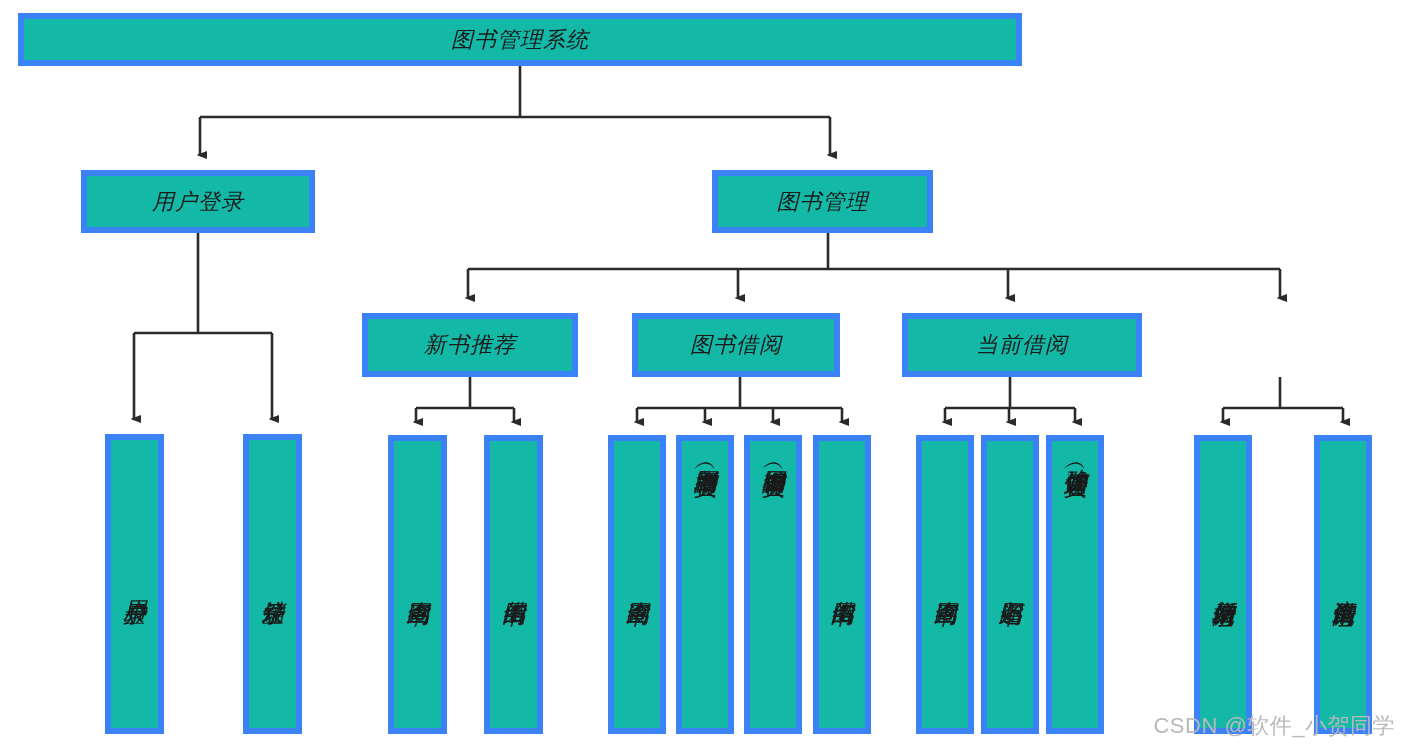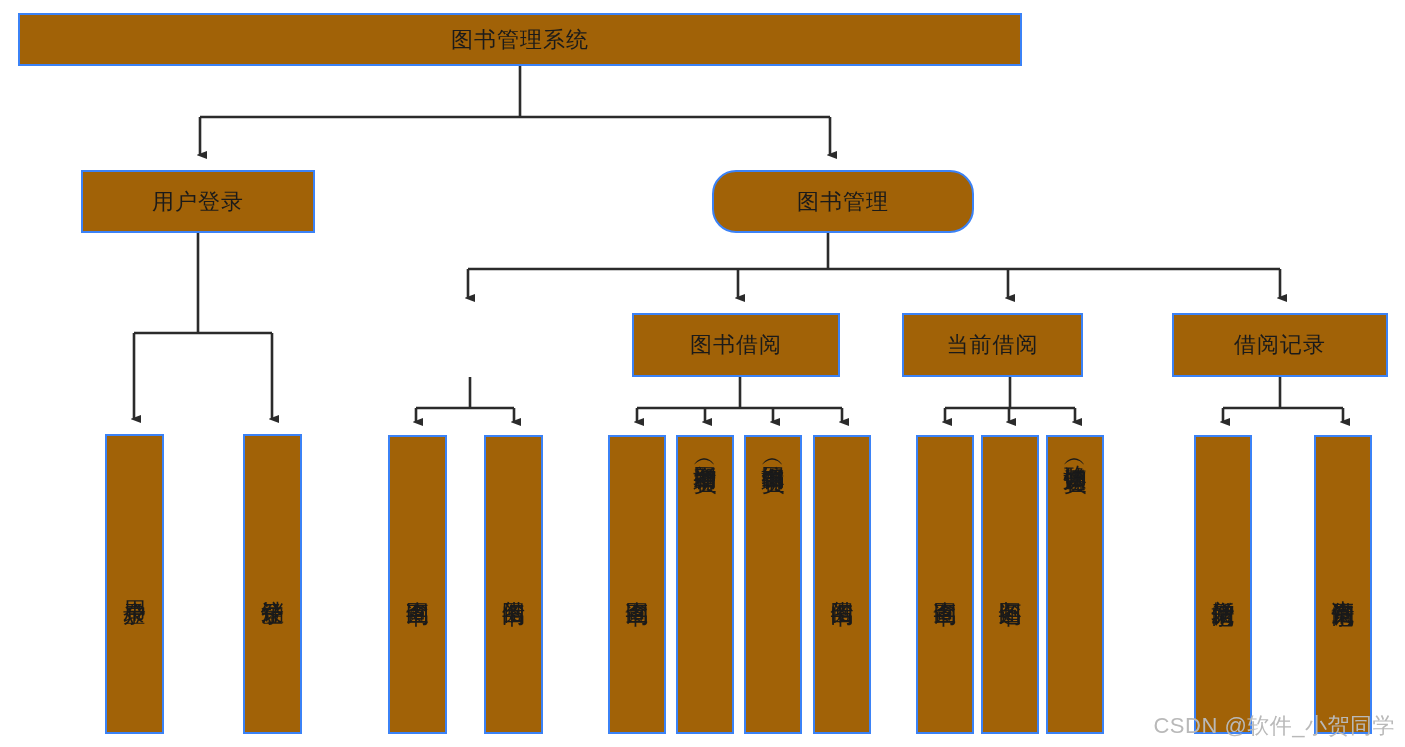--- a/index.html
+++ b/index.html
@@ -6,26 +6,27 @@
   #canvas{
     position:relative;
     width:1405px;height:747px;
     background:#ffffff;
     font-family:"Liberation Sans","DejaVu Sans",sans-serif;
     overflow:hidden;
   }
   .node{
     position:absolute;
     box-sizing:border-box;
-    border:2px solid #3b82f6;
-    background:#a16207;
+    border:6px solid #3b82f6;
+    background:#14b8a6;
     display:flex;
     align-items:center;
     justify-content:center;
     color:#1a1a1a;
+    font-style:italic;
   }
   .node.h{ font-size:22px; letter-spacing:1px; }
   .node.leaf{
     align-items:flex-start;
     justify-content:center;
     padding-top:10px;
   }
   .vtext{
     writing-mode:vertical-rl;
     text-orientation:upright;
@@ -105,32 +106,32 @@
     </g>
   </svg>
 
   <div class="node h" style="left:18px;top:13px;width:1004px;height:53px;">
     <span>图书管理系统</span>
   </div>
 
   <div class="node h" style="left:81px;top:170px;width:234px;height:63px;">
     <span>用户登录</span>
   </div>
-  <div class="node h" style="left:712px;top:170px;width:262px;height:63px;border-radius:24px;">
+  <div class="node h" style="left:712px;top:170px;width:221px;height:63px;">
     <span>图书管理</span>
   </div>
 
+  <div class="node h" style="left:362px;top:313px;width:216px;height:64px;">
+    <span>新书推荐</span>
+  </div>
   <div class="node h" style="left:632px;top:313px;width:208px;height:64px;">
     <span>图书借阅</span>
   </div>
-  <div class="node h" style="left:902px;top:313px;width:181px;height:64px;">
+  <div class="node h" style="left:902px;top:313px;width:240px;height:64px;">
     <span>当前借阅</span>
-  </div>
-  <div class="node h" style="left:1172px;top:313px;width:216px;height:64px;">
-    <span>借阅记录</span>
   </div>
 
   <div class="node leaf centered" style="left:105px;top:434px;width:59px;height:300px;">
     <span class="vtext">用户登录</span>
   </div>
   <div class="node leaf centered" style="left:243px;top:434px;width:59px;height:300px;">
     <span class="vtext">注销登录</span>
   </div>
 
   <div class="node leaf centered" style="left:388px;top:435px;width:59px;height:299px;">

